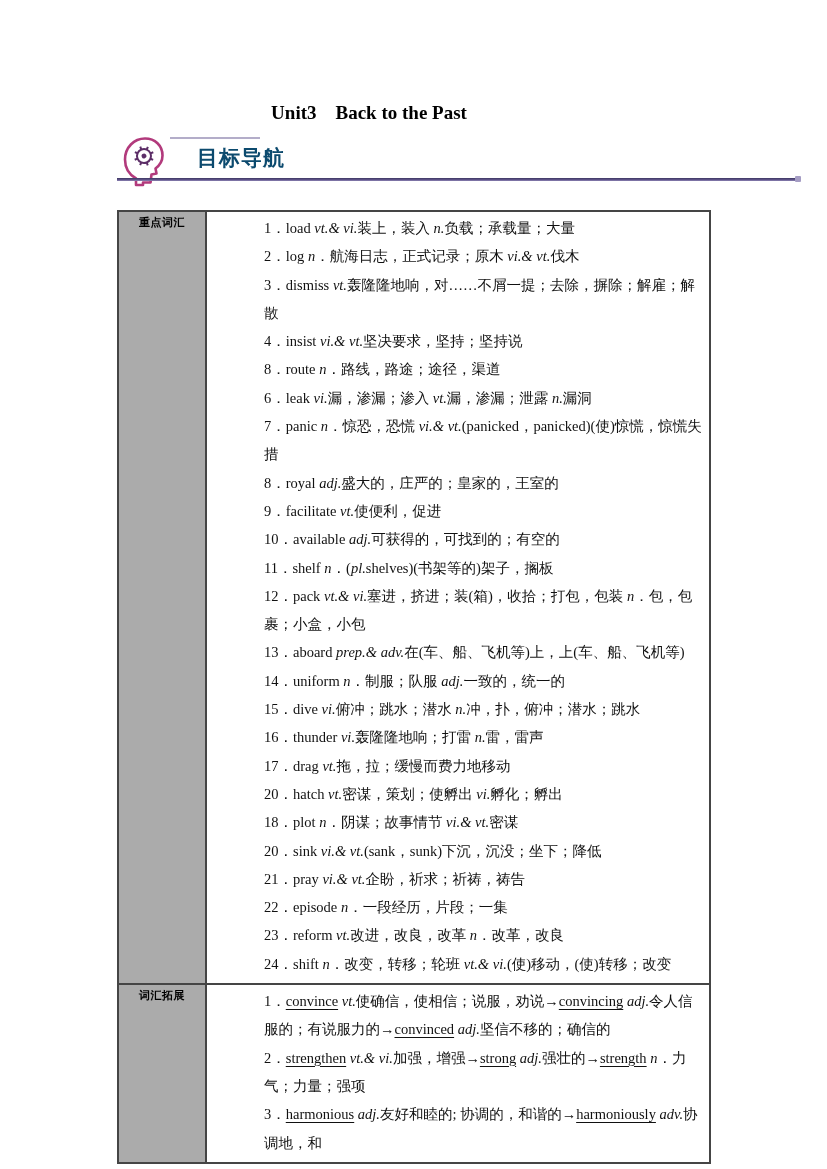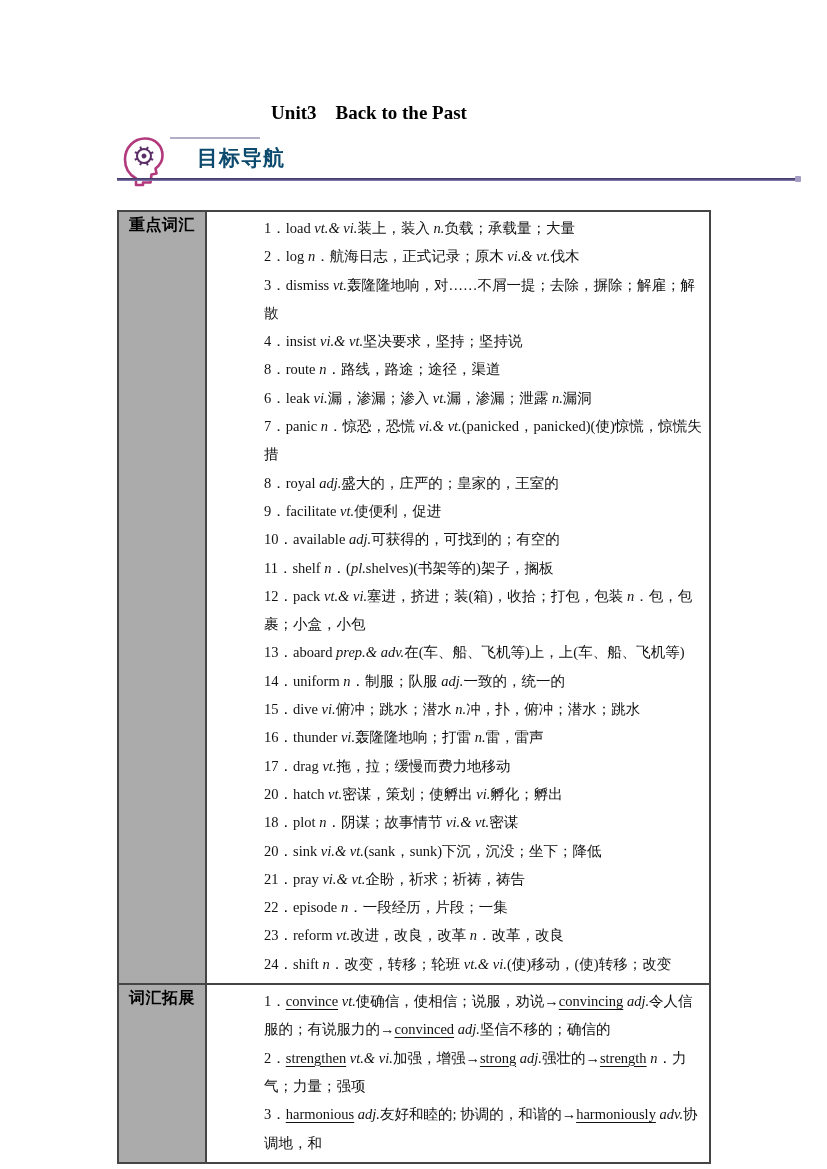--- a/index.html
+++ b/index.html
@@ -84,21 +84,21 @@
   }
   table.vocab td {
     border: 2px solid #454545;
     vertical-align: top;
   }
   td.hd {
     width: 84px;
     background: #ababab;
     text-align: center;
     font-family: "Liberation Sans", "DejaVu Sans", sans-serif;
-    font-size: 16px;
+    font-size: 11px;
     font-weight: bold;
     color: #000;
     padding-top: 3px;
     letter-spacing: 0.5px;
   }
   td.body-cell {
     padding: 2px 6px 5px 9px;
     font-size: 14.5px;
   }
   .entry {

